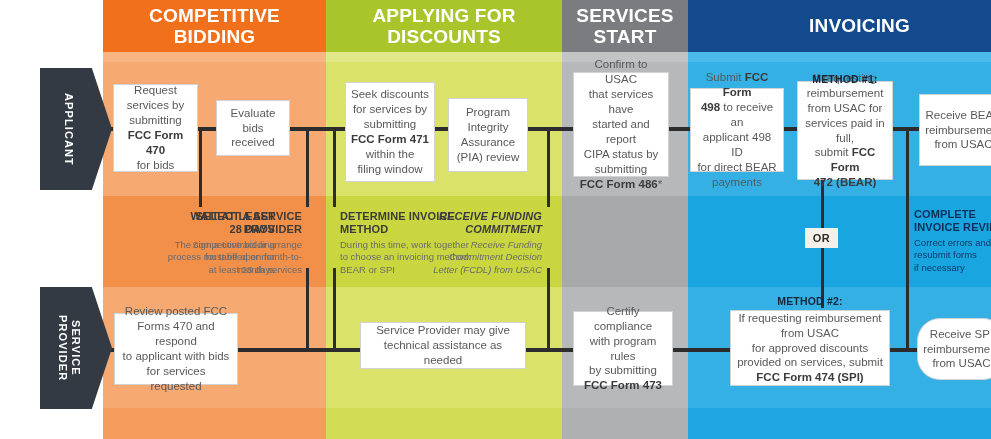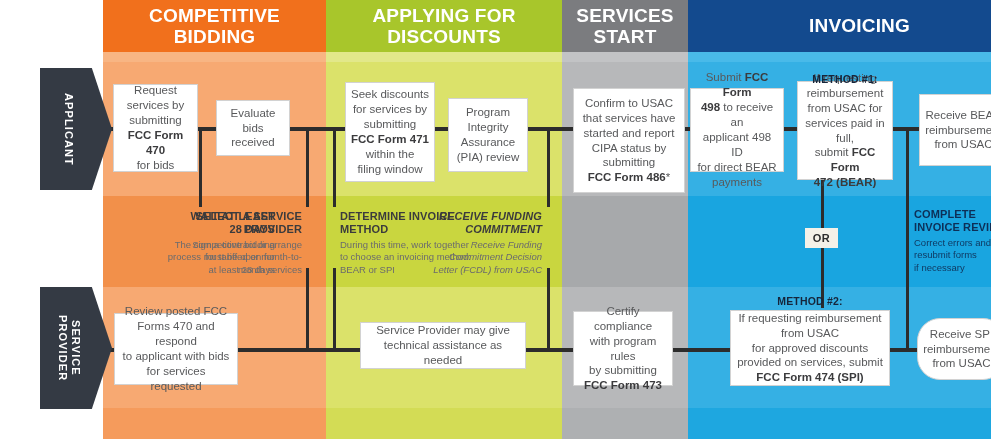--- a/index.html
+++ b/index.html
@@ -183,21 +183,21 @@
     </div>
   <div class="box" style="left:176px;top:100px;width:74px;height:56px;">
       <div>Evaluate<br>bids<br>received</div>
     </div>
   <div class="box" style="left:305px;top:82px;width:90px;height:100px;">
       <div>Seek discounts<br>for services by<br>submitting<br><b>FCC Form 471</b><br>within the<br>filing window</div>
     </div>
   <div class="box" style="left:408px;top:98px;width:80px;height:74px;">
       <div>Program<br>Integrity<br>Assurance<br>(PIA) review</div>
     </div>
-  <div class="box" style="left:533px;top:88px;width:112px;height:105px;">
+  <div class="box" style="left:533px;top:72px;width:96px;height:105px;">
       <div>Confirm to USAC<br>that services have<br>started and report<br>CIPA status by<br>submitting<br><b>FCC Form 486</b>*</div>
     </div>
   <div class="box" style="left:650px;top:88px;width:94px;height:84px;">
       <div>Submit <b>FCC Form</b><br><b>498</b> to receive an<br>applicant 498 ID<br>for direct BEAR<br>payments</div>
     </div>
   <div class="box" style="left:757px;top:81px;width:96px;height:99px;">
       <div>If requesting<br>reimbursement<br>from USAC for<br>services paid in full,<br>submit <b>FCC Form</b><br><b>472 (BEAR)</b></div>
     </div>
   <div class="box" style="left:879px;top:94px;width:89px;height:72px;">
       <div>Receive BEAR<br>reimbursement<br>from USAC</div>

